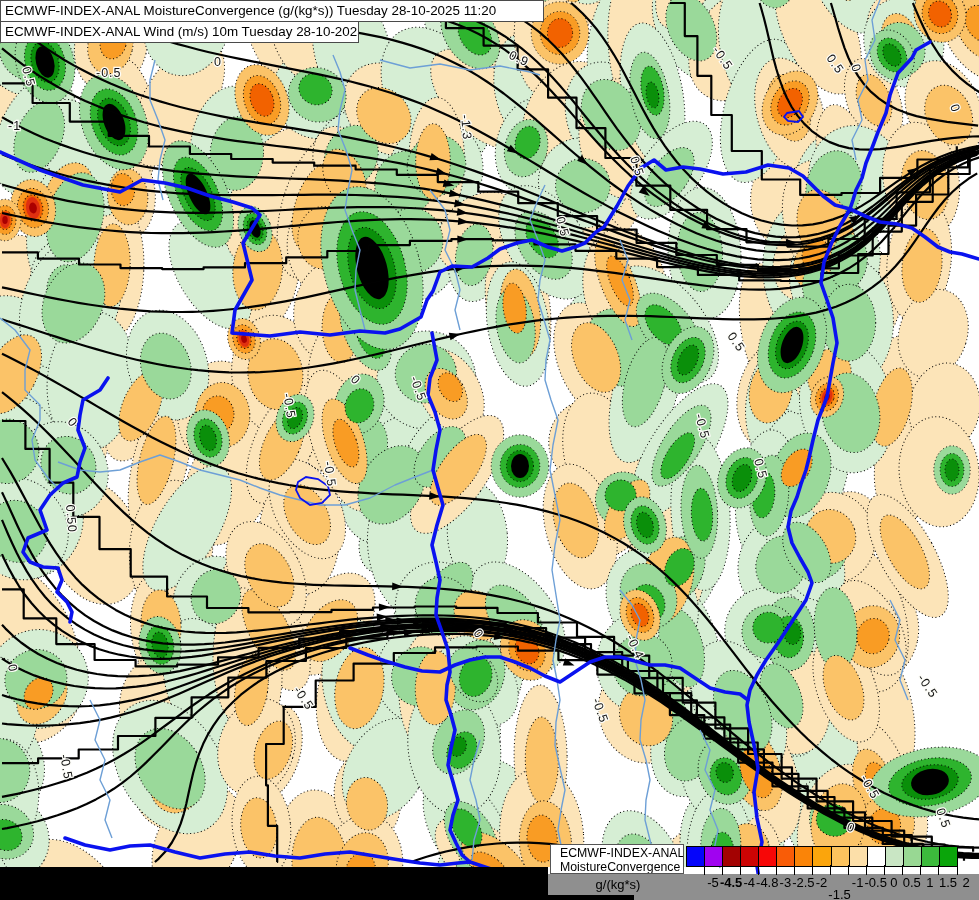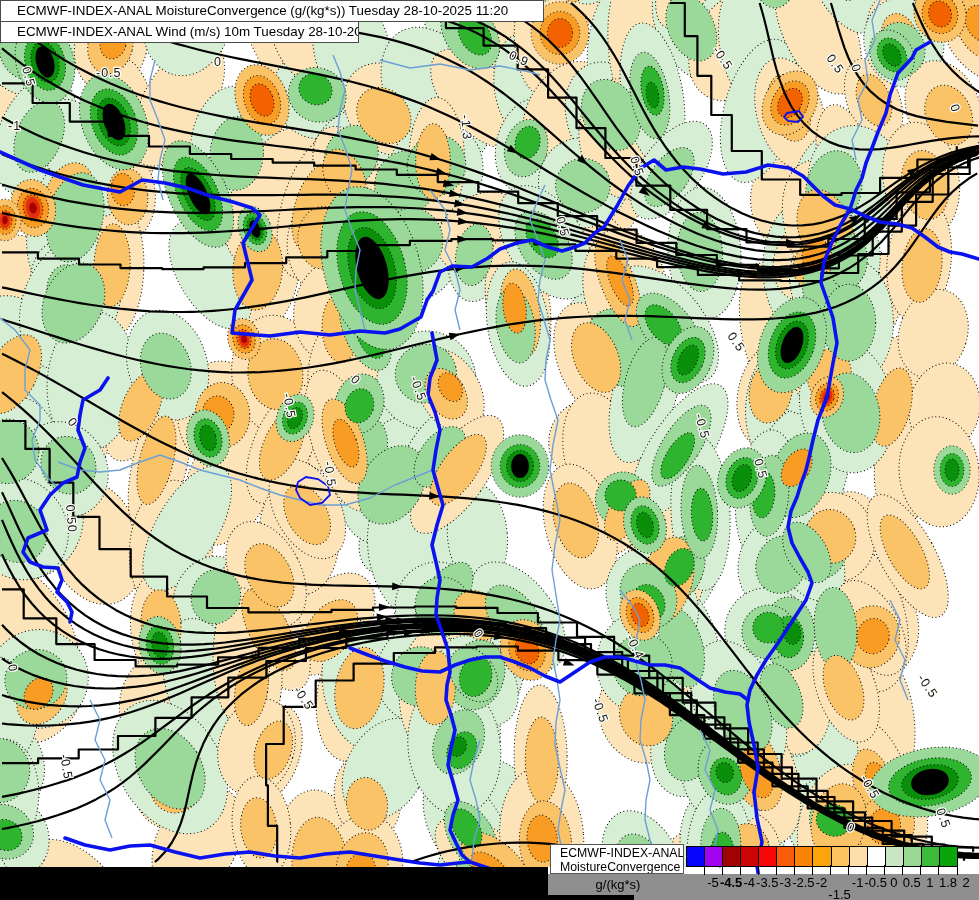--- a/index.html
+++ b/index.html
@@ -1,20 +1,20 @@
 <!DOCTYPE html>
 <html><head>
 <meta charset="utf-8">
 <style>
   html,body{margin:0;padding:0;background:#dddddd;}
   .stage{position:relative;width:979px;height:900px;overflow:hidden;background:#ffffff;
          font-family:"Liberation Sans",sans-serif;}
   svg{position:absolute;left:0;top:0;}
   .hdr{position:absolute;left:0;background:#ffffff;border:1px solid #4a4a4a;
-       font-size:13.4px;color:#000;line-height:20px;padding-left:16px;white-space:nowrap;
+       font-size:13.4px;color:#000;line-height:20px;padding-left:4px;white-space:nowrap;
        box-sizing:border-box;height:22px;overflow:hidden;}
   #hdr1{top:0;width:544px;}
   #hdr2{top:21px;width:359px;}
   .legend-gray{position:absolute;left:548px;top:874px;width:431px;height:26px;background:#8f8f8f;}
   .legend-blackstrip{position:absolute;left:548px;top:895px;width:86px;height:5px;background:#000;}
   .legend-box{position:absolute;left:550px;top:844px;width:134px;height:30px;background:#ffffff;
        border:1px solid #555;box-sizing:border-box;font-size:12.3px;line-height:14px;
        color:#000;padding:1px 0 0 9px;white-space:nowrap;overflow:hidden;}
   .legend-units{position:absolute;left:548px;top:877px;width:140px;text-align:center;
        font-size:13px;color:#000;}
@@ -778,38 +778,38 @@
       <div class="swatch" style="left: 902.84px; width: 17.07px; background: rgb(152, 216, 147);"></div>
       <div class="swatch" style="left: 920.91px; width: 17.07px; background: rgb(60, 186, 60);"></div>
       <div class="swatch" style="left: 938.98px; width: 17.07px; background: rgb(10, 165, 10);"></div>
       <div class="tick" style="left: 703.57px;"></div>
       <div class="ticklabel" style="left: 693.07px;">-5</div>
       <div class="tick" style="left: 721.64px;"></div>
       <div class="ticklabel" style="left: 711.14px; font-weight: bold;">-4.5</div>
       <div class="tick" style="left: 739.71px;"></div>
       <div class="ticklabel" style="left: 729.21px;">-4</div>
       <div class="tick" style="left: 757.78px;"></div>
-      <div class="ticklabel" style="left: 747.28px;">-3.5</div>
+      <div class="ticklabel" style="left: 747.28px;">-4.8</div>
       <div class="tick" style="left: 775.85px;"></div>
       <div class="ticklabel" style="left: 765.35px;">-3</div>
       <div class="tick" style="left: 793.92px;"></div>
       <div class="ticklabel" style="left: 783.42px;">-2.5</div>
       <div class="tick" style="left: 811.99px;"></div>
       <div class="ticklabel" style="left: 801.49px;">-2</div>
       <div class="tick" style="left: 830.06px;"></div>
       <div class="ticklabel" style="left: 819.56px; margin-top: 12px;">-1.5</div>
       <div class="tick" style="left: 848.13px;"></div>
       <div class="ticklabel" style="left: 837.63px;">-1</div>
       <div class="tick" style="left: 866.2px;"></div>
       <div class="ticklabel" style="left: 855.7px;">-0.5</div>
       <div class="tick" style="left: 884.27px;"></div>
       <div class="ticklabel" style="left: 873.77px;">0</div>
       <div class="tick" style="left: 902.34px;"></div>
       <div class="ticklabel" style="left: 891.84px;">0.5</div>
       <div class="tick" style="left: 920.41px;"></div>
       <div class="ticklabel" style="left: 909.91px;">1</div>
       <div class="tick" style="left: 938.48px;"></div>
-      <div class="ticklabel" style="left: 927.98px;">1.8</div>
+      <div class="ticklabel" style="left: 927.98px;">1.5</div>
       <div class="tick" style="left: 956.55px;"></div>
       <div class="ticklabel" style="left: 946.05px;">2</div>
     </div>
 
 </div>
 
 </body></html>

